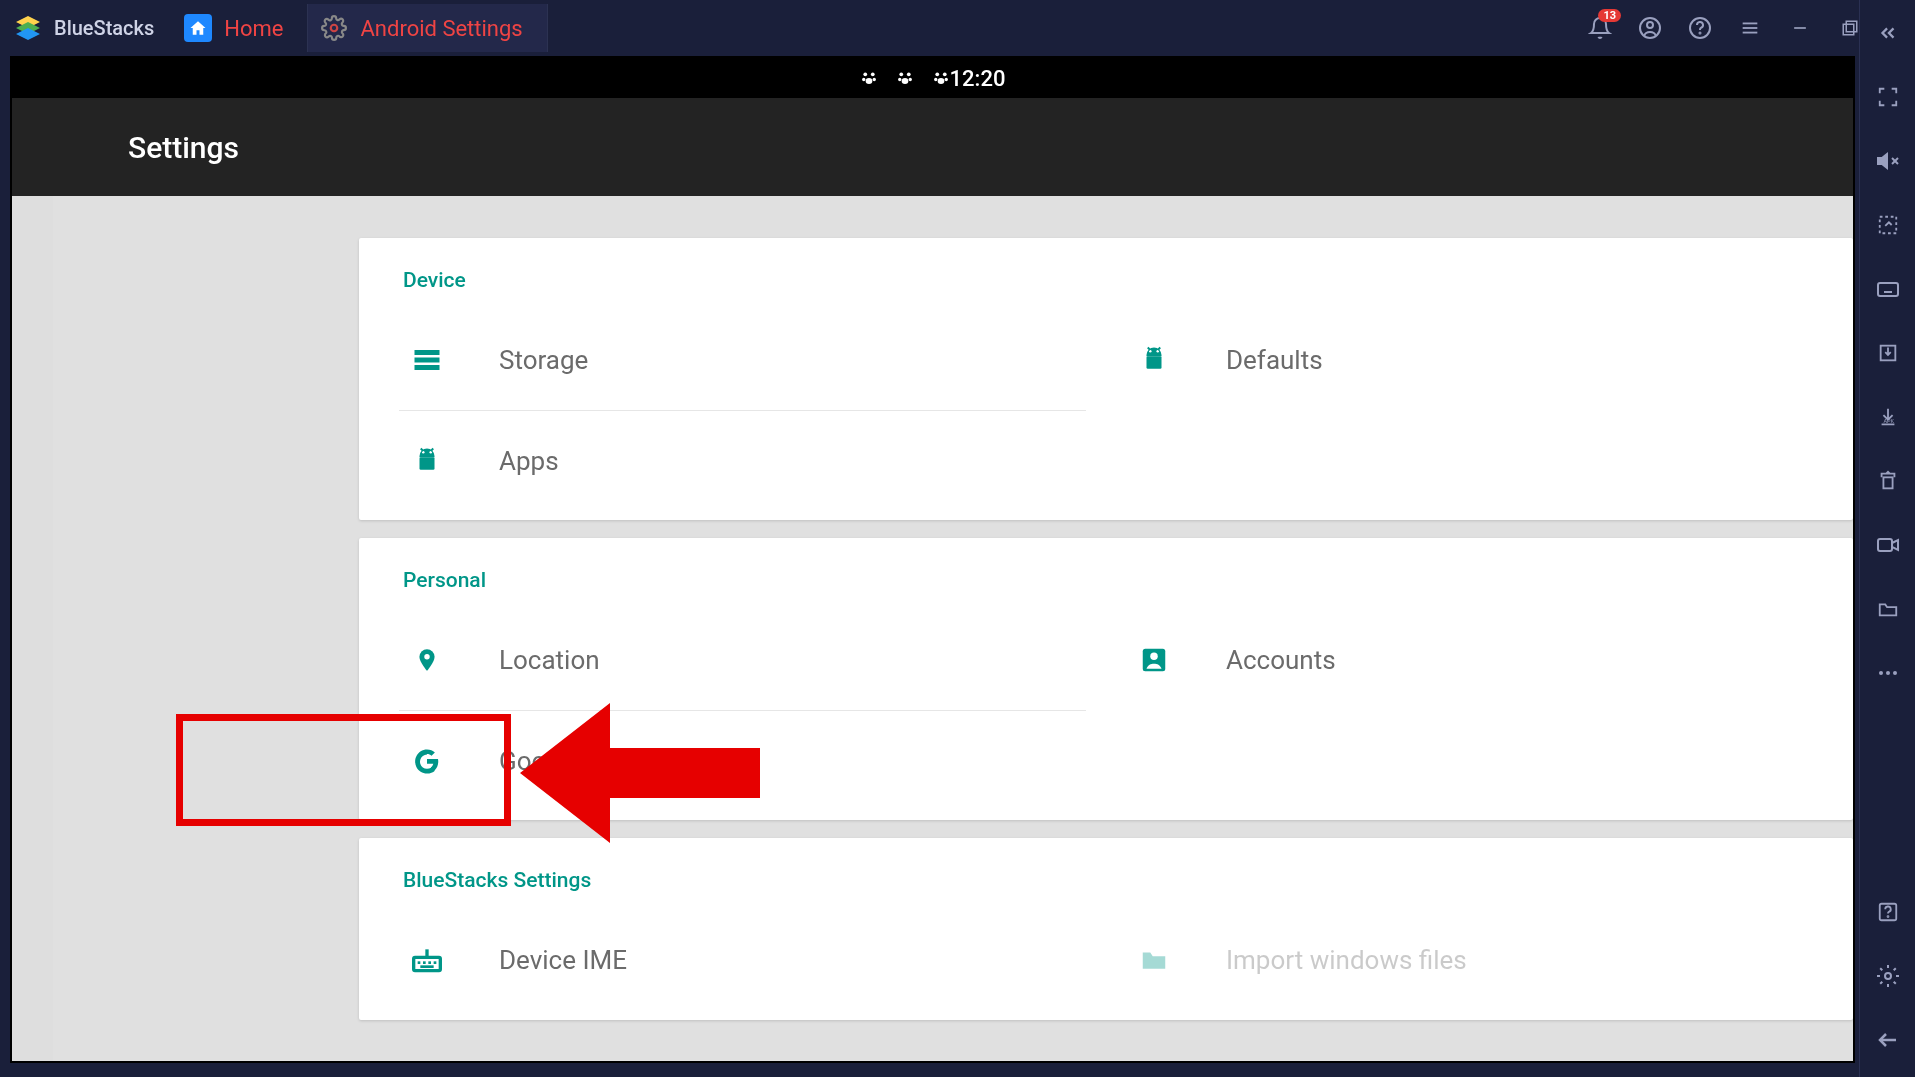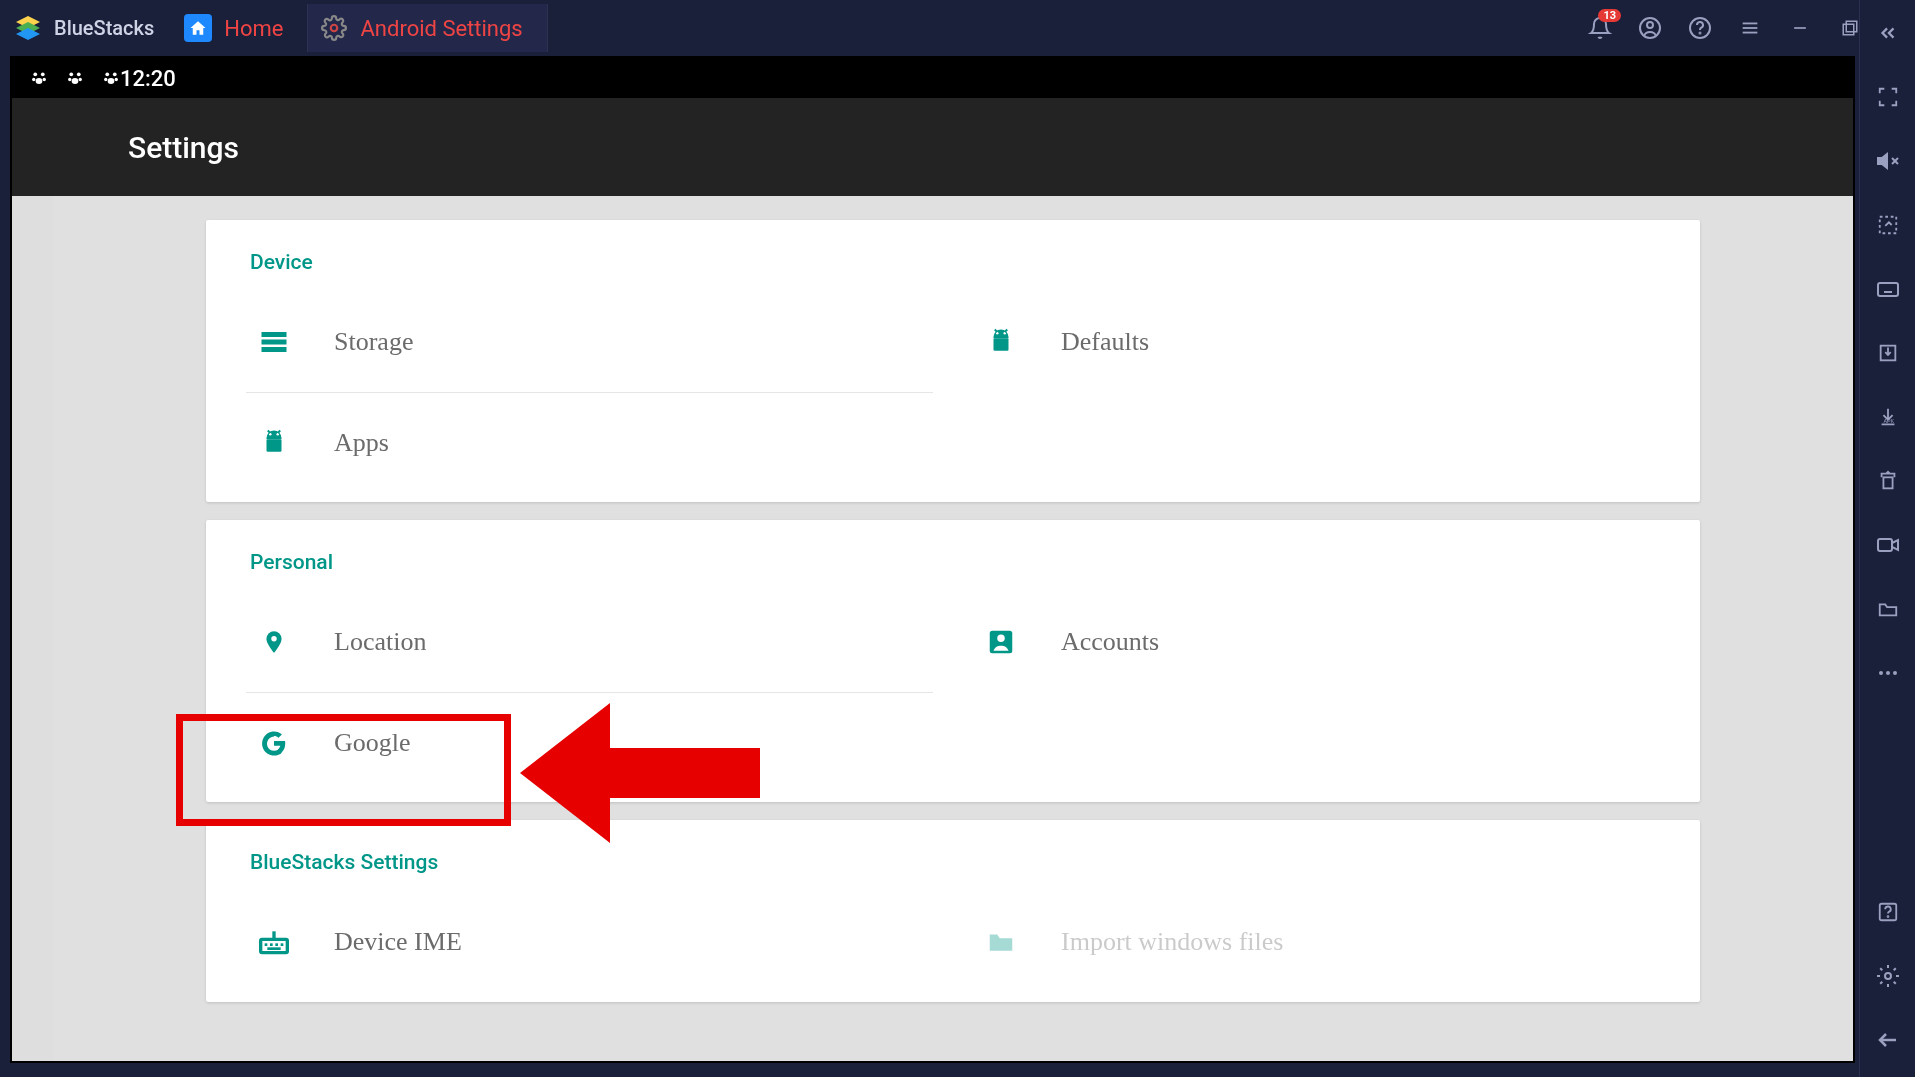--- a/index.html
+++ b/index.html
@@ -104,21 +104,21 @@
     overflow:hidden;
     border:2px solid #000;
   }
   .android-statusbar{
     height:40px;
     background:#000;
     display:flex;
     align-items:center;
     color:#fff;
     padding:0 18px;
-    justify-content:flex-start;
+    justify-content:center;
   }
   .android-statusbar .paws{
     display:flex; gap:18px;
   }
   .android-statusbar .time{ font-size:22px;font-weight:500;}
   
   .settings-header{
     height:98px;
     background:#232323;
     display:flex;
@@ -127,23 +127,23 @@
     color:#fff;
     font-size:30px;
     font-weight:500;
   }
   
   .content-area{
     position:absolute;
     top:138px; left:0; right:0; bottom:0;
     background:#e0e0e0;
     overflow:hidden;
-    padding-top:24px;
+    padding-top:42px;
     display:flex;
-    justify-content:center;
+    justify-content:flex-end;
     margin-left:41px;
   }
   .card-stack{
     width:1494px;
     display:flex;
     flex-direction:column;
     gap:18px;
   }
   .card{
     background:#fff;
@@ -161,23 +161,22 @@
     display:grid;
     grid-template-columns: 1fr 1fr;
     column-gap:40px;
     padding:0 40px 8px 40px;
   }
   .settings-row{
     display:flex;
     align-items:center;
     height:100px;
     border-top:1px solid #e6e6e6;
-    gap:40px;
+    gap:52px;
     padding-left:8px;
-    font-family:Liberation Serif, serif;
   }
   .settings-row:first-child,
   .settings-row:nth-child(2){
     border-top:none;
   }
   .row-icon{
     width:40px;height:40px;
     display:flex;align-items:center;justify-content:center;
     color:#009688;
   }

